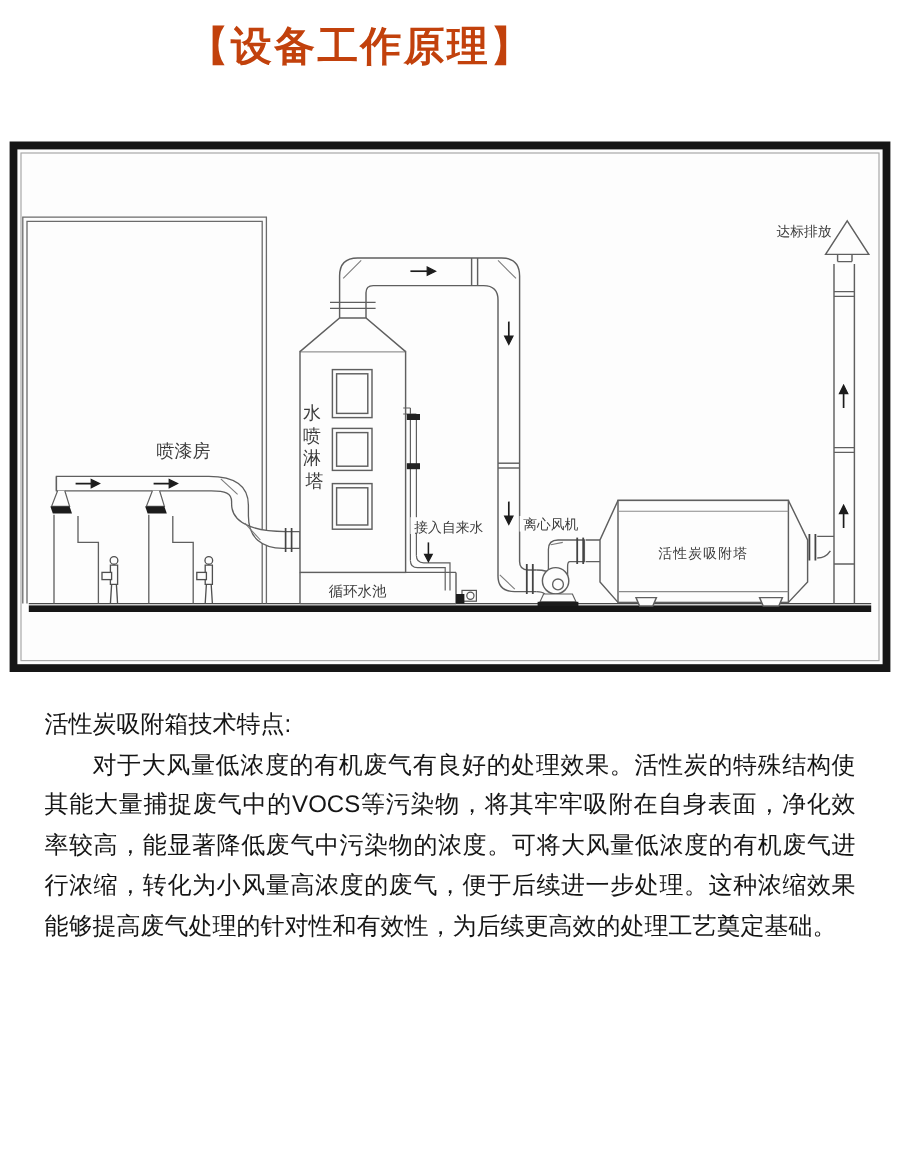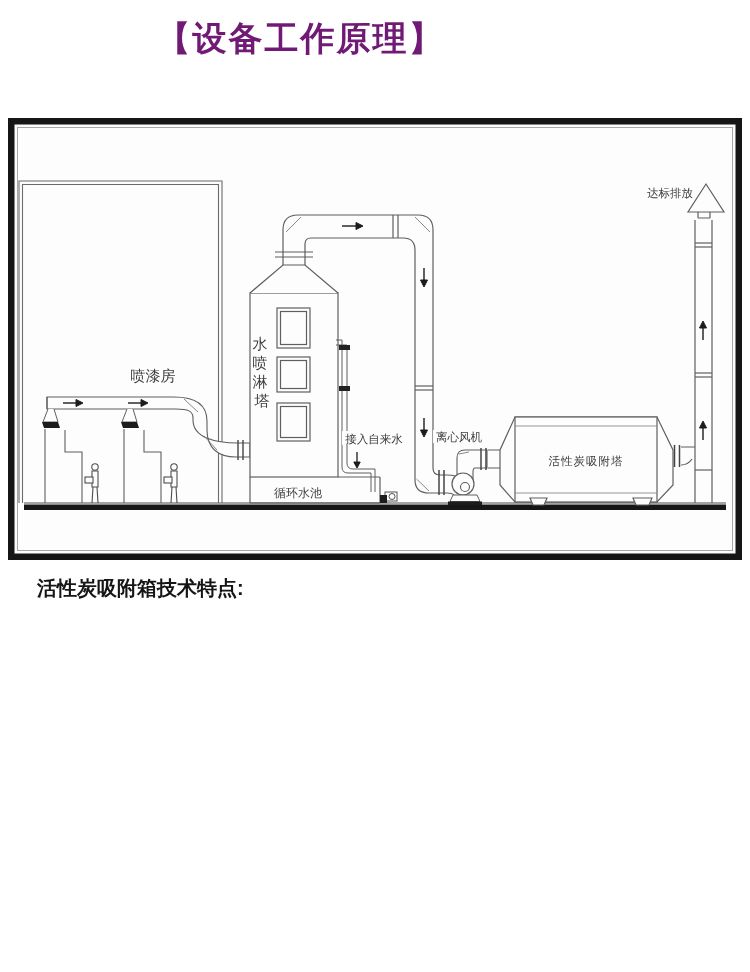--- a/index.html
+++ b/index.html
@@ -3,26 +3,26 @@
 <meta charset="utf-8">
 <style>
   html,body{margin:0;padding:0;}
   body{
     width:750px;height:972px;position:relative;background:#ffffff;
     font-family:"Liberation Sans","DejaVu Sans",sans-serif;
     overflow:hidden;
   }
   .page-title{
     position:absolute;top:16px;left:0;width:601px;text-align:center;
-    font-size:34px;font-weight:bold;color:#701a75;letter-spacing:2px;
+    font-size:34px;font-weight:bold;color:#c2410c;letter-spacing:2px;
   }
   .diagram-frame{position:absolute;left:8px;top:118px;width:734px;height:442px;}
   .article{
-    position:absolute;left:37px;top:572px;width:676px;
-    font-size:20px;line-height:33.5px;color:#151515;text-align:justify;font-weight:bold;
+    position:absolute;left:37px;top:588px;width:676px;
+    font-size:20px;line-height:33.5px;color:#151515;text-align:justify;
   }
   .article .heading{margin:0;}
   .article p{margin:0;text-indent:2em;}
   svg text{fill:#3c3c3c;}
 </style>
 </head>
 <body>
 
 <div class="page-title">【设备工作原理】</div>
 
@@ -203,13 +203,14 @@
     <rect x="425" y="312" width="52" height="13" fill="#fdfdfd"></rect>
     <text x="451" y="323" font-size="11.5" text-anchor="middle">离心风机</text>
     <text x="578" y="347" font-size="11.5" letter-spacing="1" text-anchor="middle">活性炭吸附塔</text>
     <text x="662" y="79" font-size="11.5" text-anchor="middle">达标排放</text>
   </g>
 </svg>
 </div>
 
 <div class="article">
   <div class="heading">活性炭吸附箱技术特点:</div>
+  <p>对于大风量低浓度的有机废气有良好的处理效果。活性炭的特殊结构使其能大量捕捉废气中的VOCS等污染物，将其牢牢吸附在自身表面，净化效率较高，能显著降低废气中污染物的浓度。可将大风量低浓度的有机废气进行浓缩，转化为小风量高浓度的废气，便于后续进一步处理。这种浓缩效果能够提高废气处理的针对性和有效性，为后续更高效的处理工艺奠定基础。</p>
 </div>
 
 </body></html>

